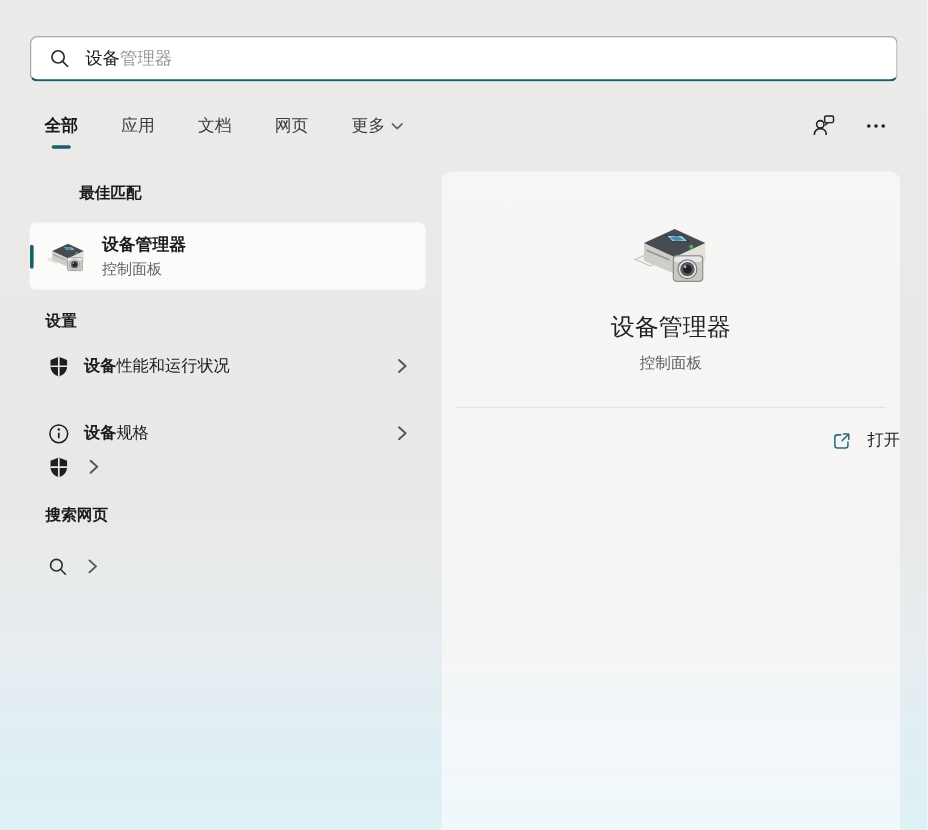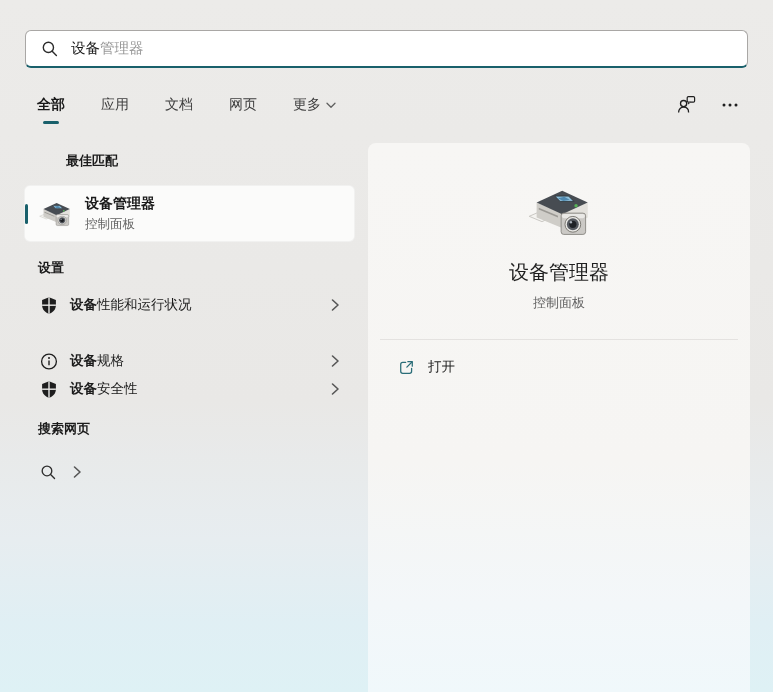--- a/index.html
+++ b/index.html
@@ -95,21 +95,21 @@
     border-radius: 8px 8px 0 0;
     display: flex; flex-direction: column; align-items: center;
   }
   .device-art { margin-top: 39px; }
   .pv-title { margin-top: 19px; font-size: 20px; font-weight: 400; color: #1f1f1f; }
   .pv-sub { margin-top: 8px; font-size: 13px; color: #5f5f5f; }
   .pv-divider { margin-top: 27px; width: 358px; height: 1px; background: #e4e2e0; }
   .pv-action {
     align-self: stretch; margin-top: 9px; height: 36px;
     display: flex; align-items: center; gap: 13px;
-    padding-left: 30px; cursor: pointer; border-radius: 4px;
+    padding-left: 30px; cursor: pointer; border-radius: 4px; justify-content: flex-end;
   }
   .pv-action-label { font-size: 13.5px; color: #1b1b1b; }
 </style>
 </head>
 <body>
 
 <svg width="0" height="0" style="position:absolute">
   <defs>
     <g id="def-device-art">
 
@@ -241,21 +241,20 @@
     <svg width="14" height="18" viewBox="0 0 14 18">
         <use href="#def-chevron-right"></use>
       </svg>
   </span>
 </div>
 
 <div class="result-row row-3">
   <svg width="18" height="19" viewBox="0 0 18 19">
       <use href="#def-shield"></use>
     </svg>
-  <span class="row-label"><span class="match">设备</span><span>安全性</span></span>
   <span class="chevron">
     <svg width="14" height="18" viewBox="0 0 14 18">
         <use href="#def-chevron-right"></use>
       </svg>
   </span>
 </div>
 
 <div class="section-header hdr-web">搜索网页</div>
 
 <div class="result-row row-web">

